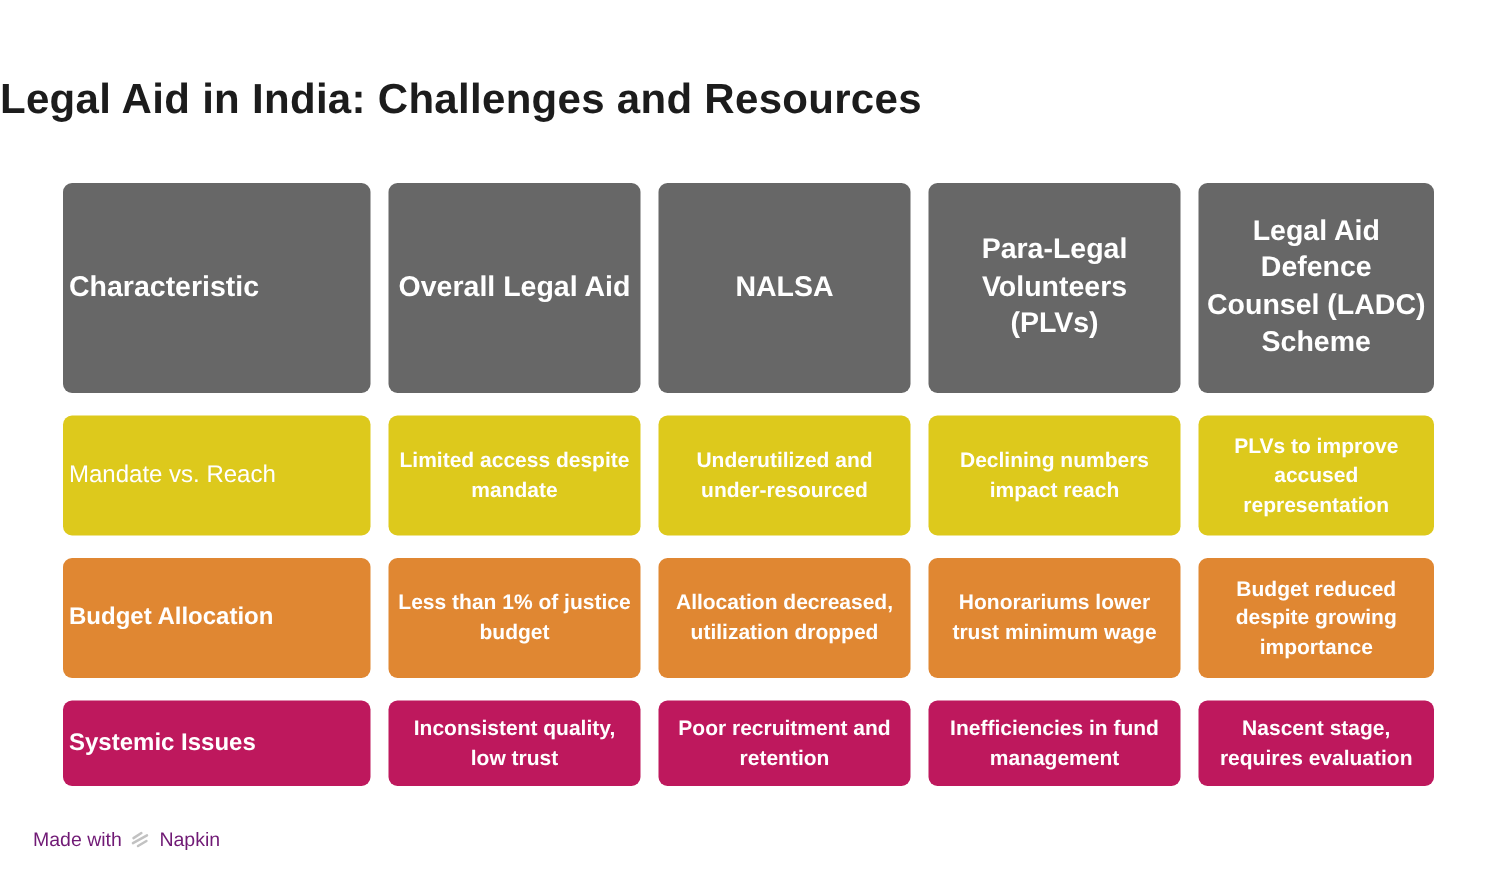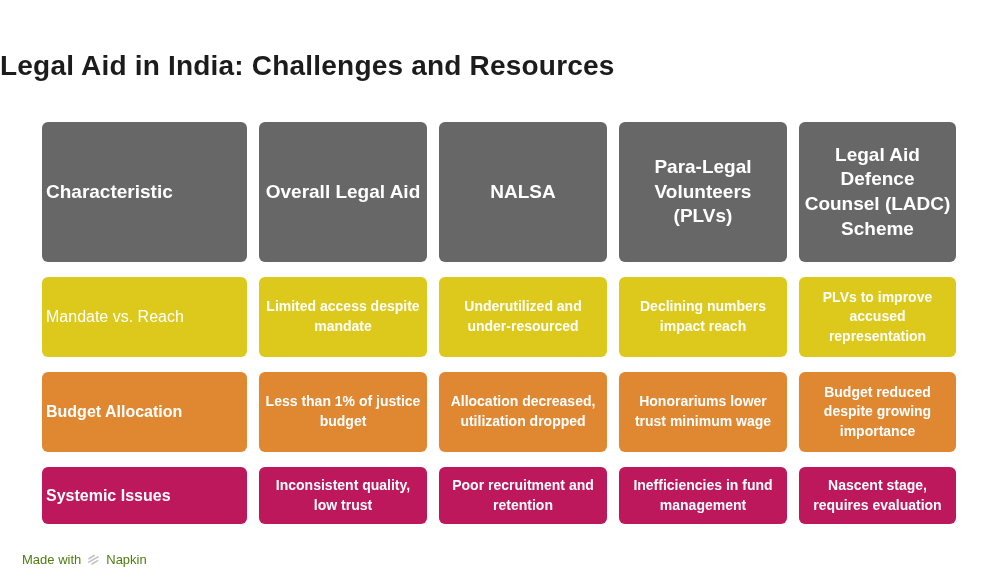--- a/index.html
+++ b/index.html
@@ -60,21 +60,21 @@
   .w700{font-weight:700;}
   .row-yellow{background:#ddc91c;}
   .row-orange{background:#e08732;}
   .row-red{background:#be185d;}
   .credit{
     position:absolute;
     left:22px;top:552px;
     display:flex;
     align-items:center;
     gap:5px;
-    color:#4d7c0f;
+    color:#701a75;
     font-size:13px;
   }
   .credit svg{display:block;}
 </style>
 </head>
 <body>
 
 <div class="canvas">
 
   <div class="title">Legal Aid in India: Challenges and Resources</div>

